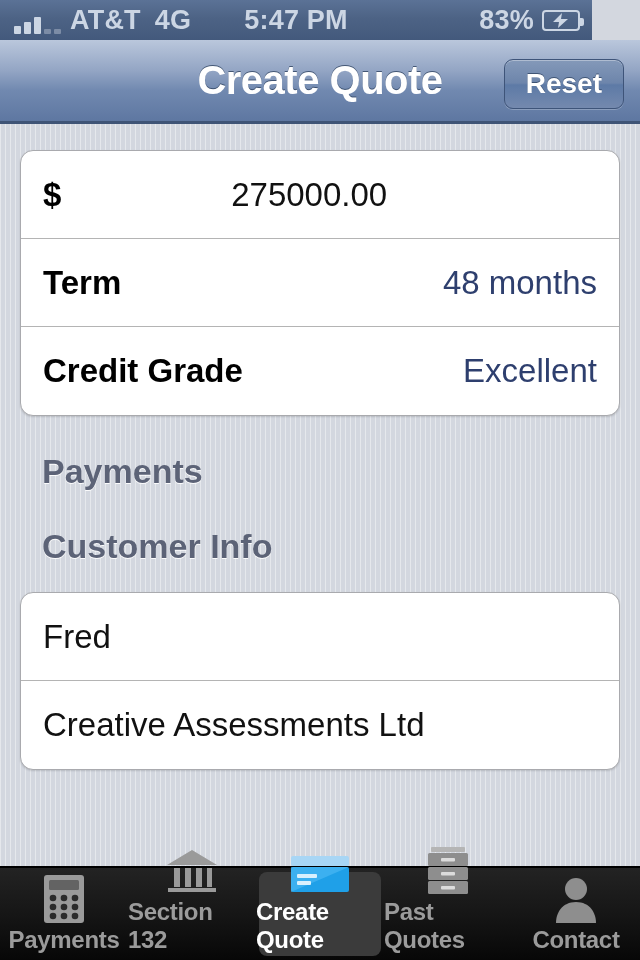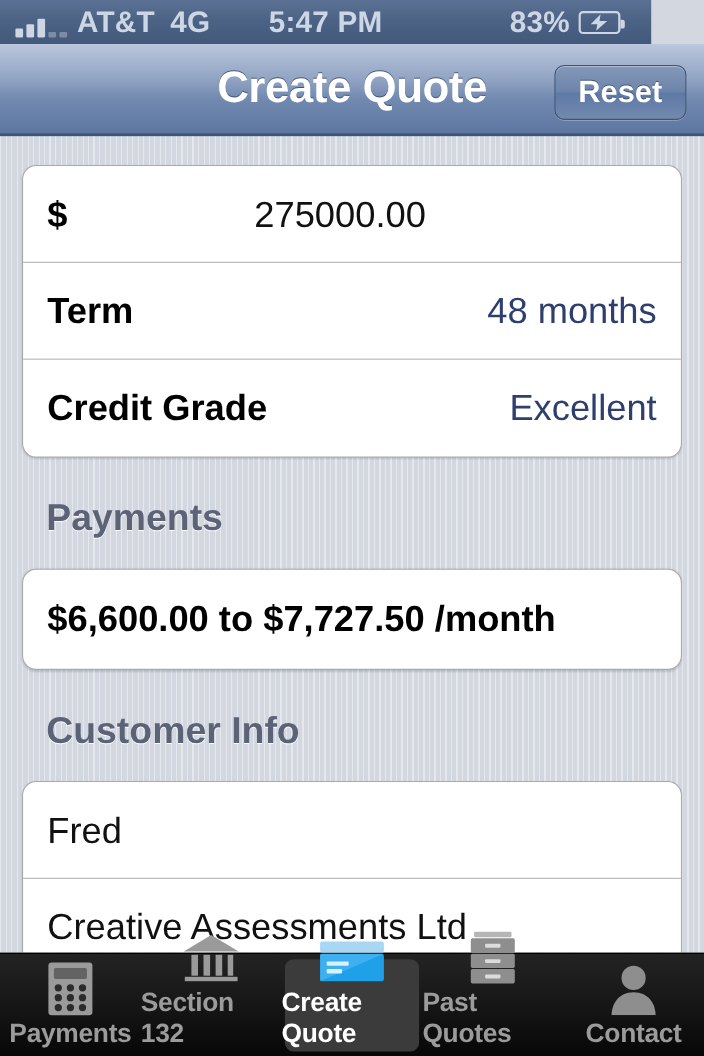--- a/index.html
+++ b/index.html
@@ -19,21 +19,21 @@
     font-size:26px; font-weight:bold; letter-spacing:0.2px;
   }
   .sb-left{ display:flex; align-items:flex-end; gap:9px; padding-left:14px; flex:1; }
   .sig{ display:flex; align-items:flex-end; gap:3px; height:22px; }
   .sig i{ display:block; width:7px; background:#ccd6e4; border-radius:1px; }
   .sig i.b1{height:8px;} .sig i.b2{height:12px;} .sig i.b3{height:17px;}
   .sig i.d1,.sig i.d2{ height:5px; background:#7c8ca6; }
   .sb-carrier{ font-size:27px; line-height:28px; }
   .sb-net{ font-size:27px; line-height:28px; margin-left:5px; }
   .sb-center{ position:absolute; left:0; right:0; text-align:center; font-size:27px; }
-  .sb-right{ display:flex; align-items:center; justify-content:flex-end; gap:8px; padding-right:28px; flex:1; z-index:2;}
+  .sb-right{ display:flex; align-items:center; justify-content:flex-end; gap:8px; padding-right:12px; flex:1; z-index:2;}
   .sb-batt-txt{ font-size:27px; }
   .batt{ position:relative; width:38px; height:21px; border:2.5px solid #ccd6e4; border-radius:4px; }
   .batt:after{ content:""; position:absolute; right:-6px; top:6px; width:4px; height:8px;
                background:#ccd6e4; border-radius:0 2px 2px 0; }
   .bolt{ position:absolute; left:7px; top:1px; width:20px; height:15px; }
 
   
   .navbar{
     position:absolute; top:40px; left:0; width:640px; height:84px;
     background:linear-gradient(to bottom,#bac7dc 0%,#93a5c4 38%,#7189b0 62%,#5e77a1 100%);
@@ -164,25 +164,20 @@
       </div>
 
       <div class="row">
         <span class="row-label">Credit Grade</span>
         <span class="row-value-blue">Excellent</span>
       </div>
 
     </div>
 
     <div class="section-title">Payments</div>
-    <div class="group">
-      <div class="row single-row">
-        <span class="pay-text">$6,600.00 to $7,727.50 /month</span>
-      </div>
-    </div>
 
     <div class="section-title">Customer Info</div>
     <div class="group">
       <div class="row">
         <span class="cust-text">Fred</span>
       </div>
       <div class="row">
         <span class="cust-text">Creative Assessments Ltd</span>
       </div>
     </div>

